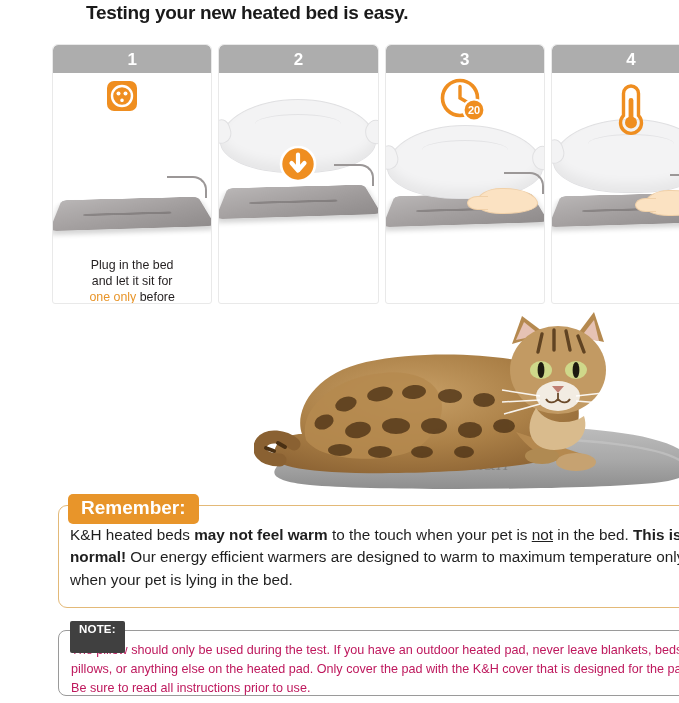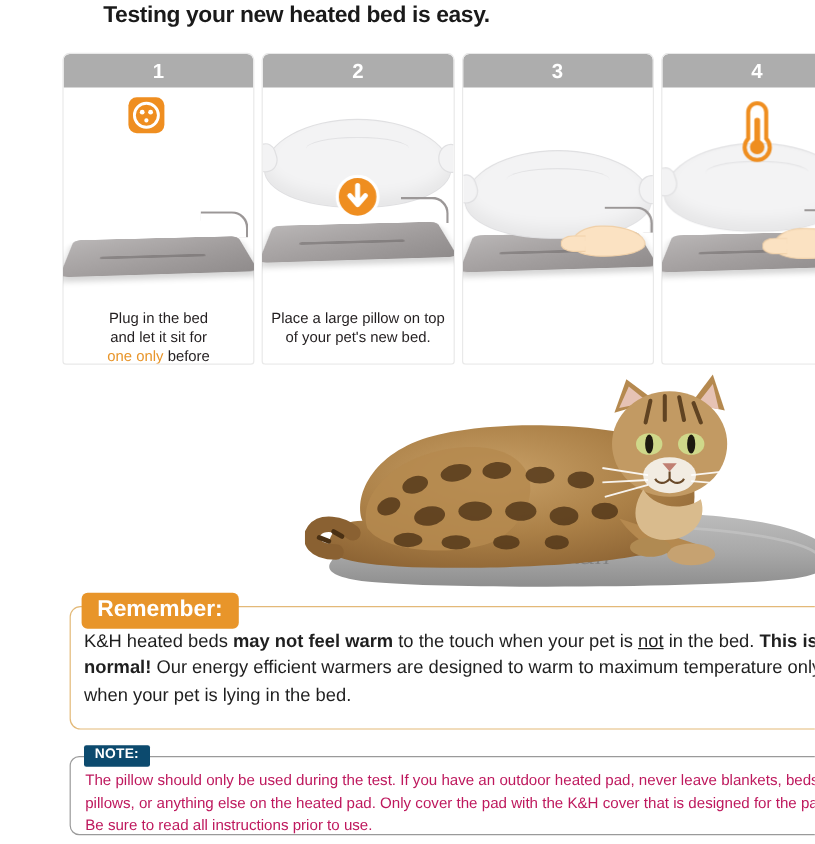--- a/index.html
+++ b/index.html
@@ -184,25 +184,25 @@
   .note-box {
     position: absolute;
     left: 16px; top: 630px;
     width: 647px; height: 66px;
     border: 1.2px solid #9a9a9a;
     border-radius: 8px;
   }
   .note-badge {
     position: absolute;
     left: 28px; top: 621px;
-    background: #0c4a6e;
+    background: #404040;
     color: #ffffff;
     font-weight: bold;
     font-size: 11.5px;
-    padding: 2px 9px 3px;
+    padding: 2px 9px 17px;
     border-radius: 2px;
     z-index: 8;
     line-height: 1.15;
     letter-spacing: .2px;
   }
   .note-text {
     position: absolute;
     left: 29px; top: 641px;
     width: 624px;
     font-size: 12.6px;
@@ -248,26 +248,33 @@
         </div>
         <div class="icon-wrap" style="left:50%;margin-left:-19px;top:72px;">
           <svg width="38" height="38" viewBox="0 0 38 38">
             <circle cx="19" cy="19" r="17" fill="#ef8e20" stroke="#ffffff" stroke-width="2.6"></circle>
             <path d="M19 9.5 L19 24 M12.5 18 L19 25.5 L25.5 18" fill="none" stroke="#ffffff" stroke-width="4.2" stroke-linecap="round" stroke-linejoin="round"></path>
           </svg>
         </div>
         <div class="pad" style="bottom:22px;"></div>
         <div class="cord" style="bottom:64px;"></div>
       </div>
-      <div class="step-caption">Place a large pillow on top of your pet's new bed.</div>
     </div>
 
     <div class="step-card">
       <div class="step-head">3</div>
       <div class="step-art">
+        <div class="icon-wrap" style="left:50%;margin-left:-26px;top:4px;">
+          <svg width="52" height="46" viewBox="0 0 52 46">
+            <circle cx="21" cy="21" r="17.5" fill="none" stroke="#ef8e20" stroke-width="3.6"></circle>
+            <path d="M21 9.5 L21 21 L29.5 26" fill="none" stroke="#ef8e20" stroke-width="3.4" stroke-linecap="round"></path>
+            <circle cx="35" cy="33" r="10.5" fill="#ef8e20" stroke="#ffffff" stroke-width="2.2"></circle>
+            <text x="35" y="37" font-family="Liberation Sans, sans-serif" font-size="11" font-weight="bold" fill="#ffffff" text-anchor="middle">20</text>
+          </svg>
+        </div>
         <div class="pad" style="bottom:14px;"></div>
         <div class="pillow" style="top:52px;">
           <div class="pillow-seam"></div>
         </div>
         <div class="hand" style="right:6px;bottom:36px;"></div>
         <div class="cord" style="bottom:56px;right:0px;"></div>
       </div>
     </div>
 
     <div class="step-card">

